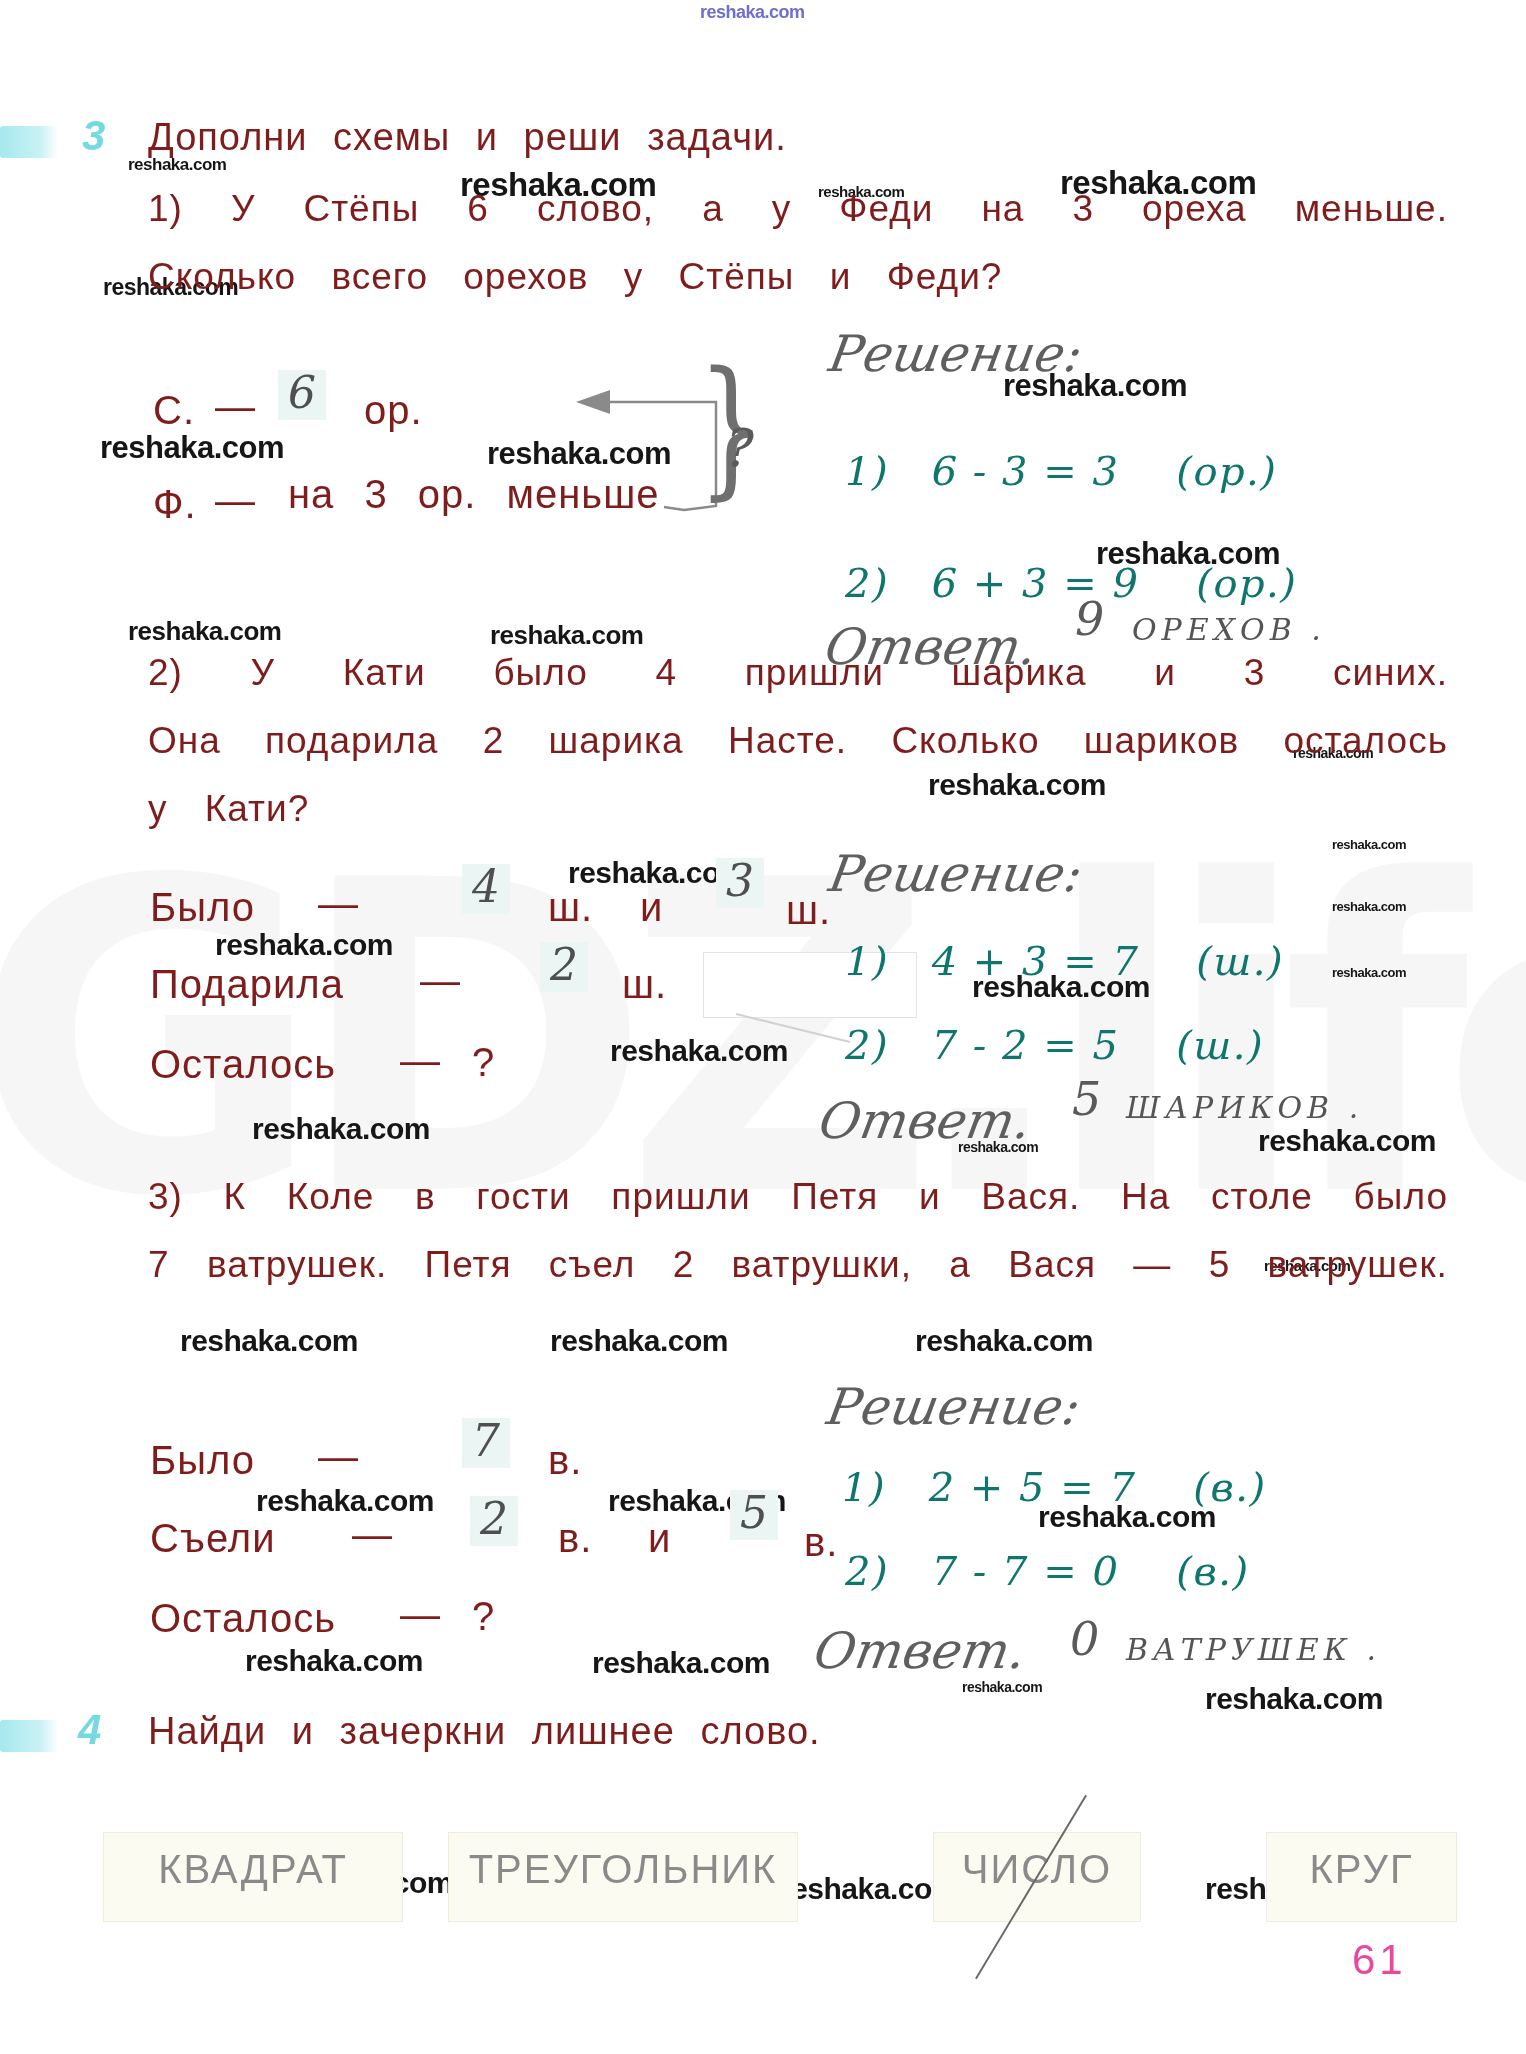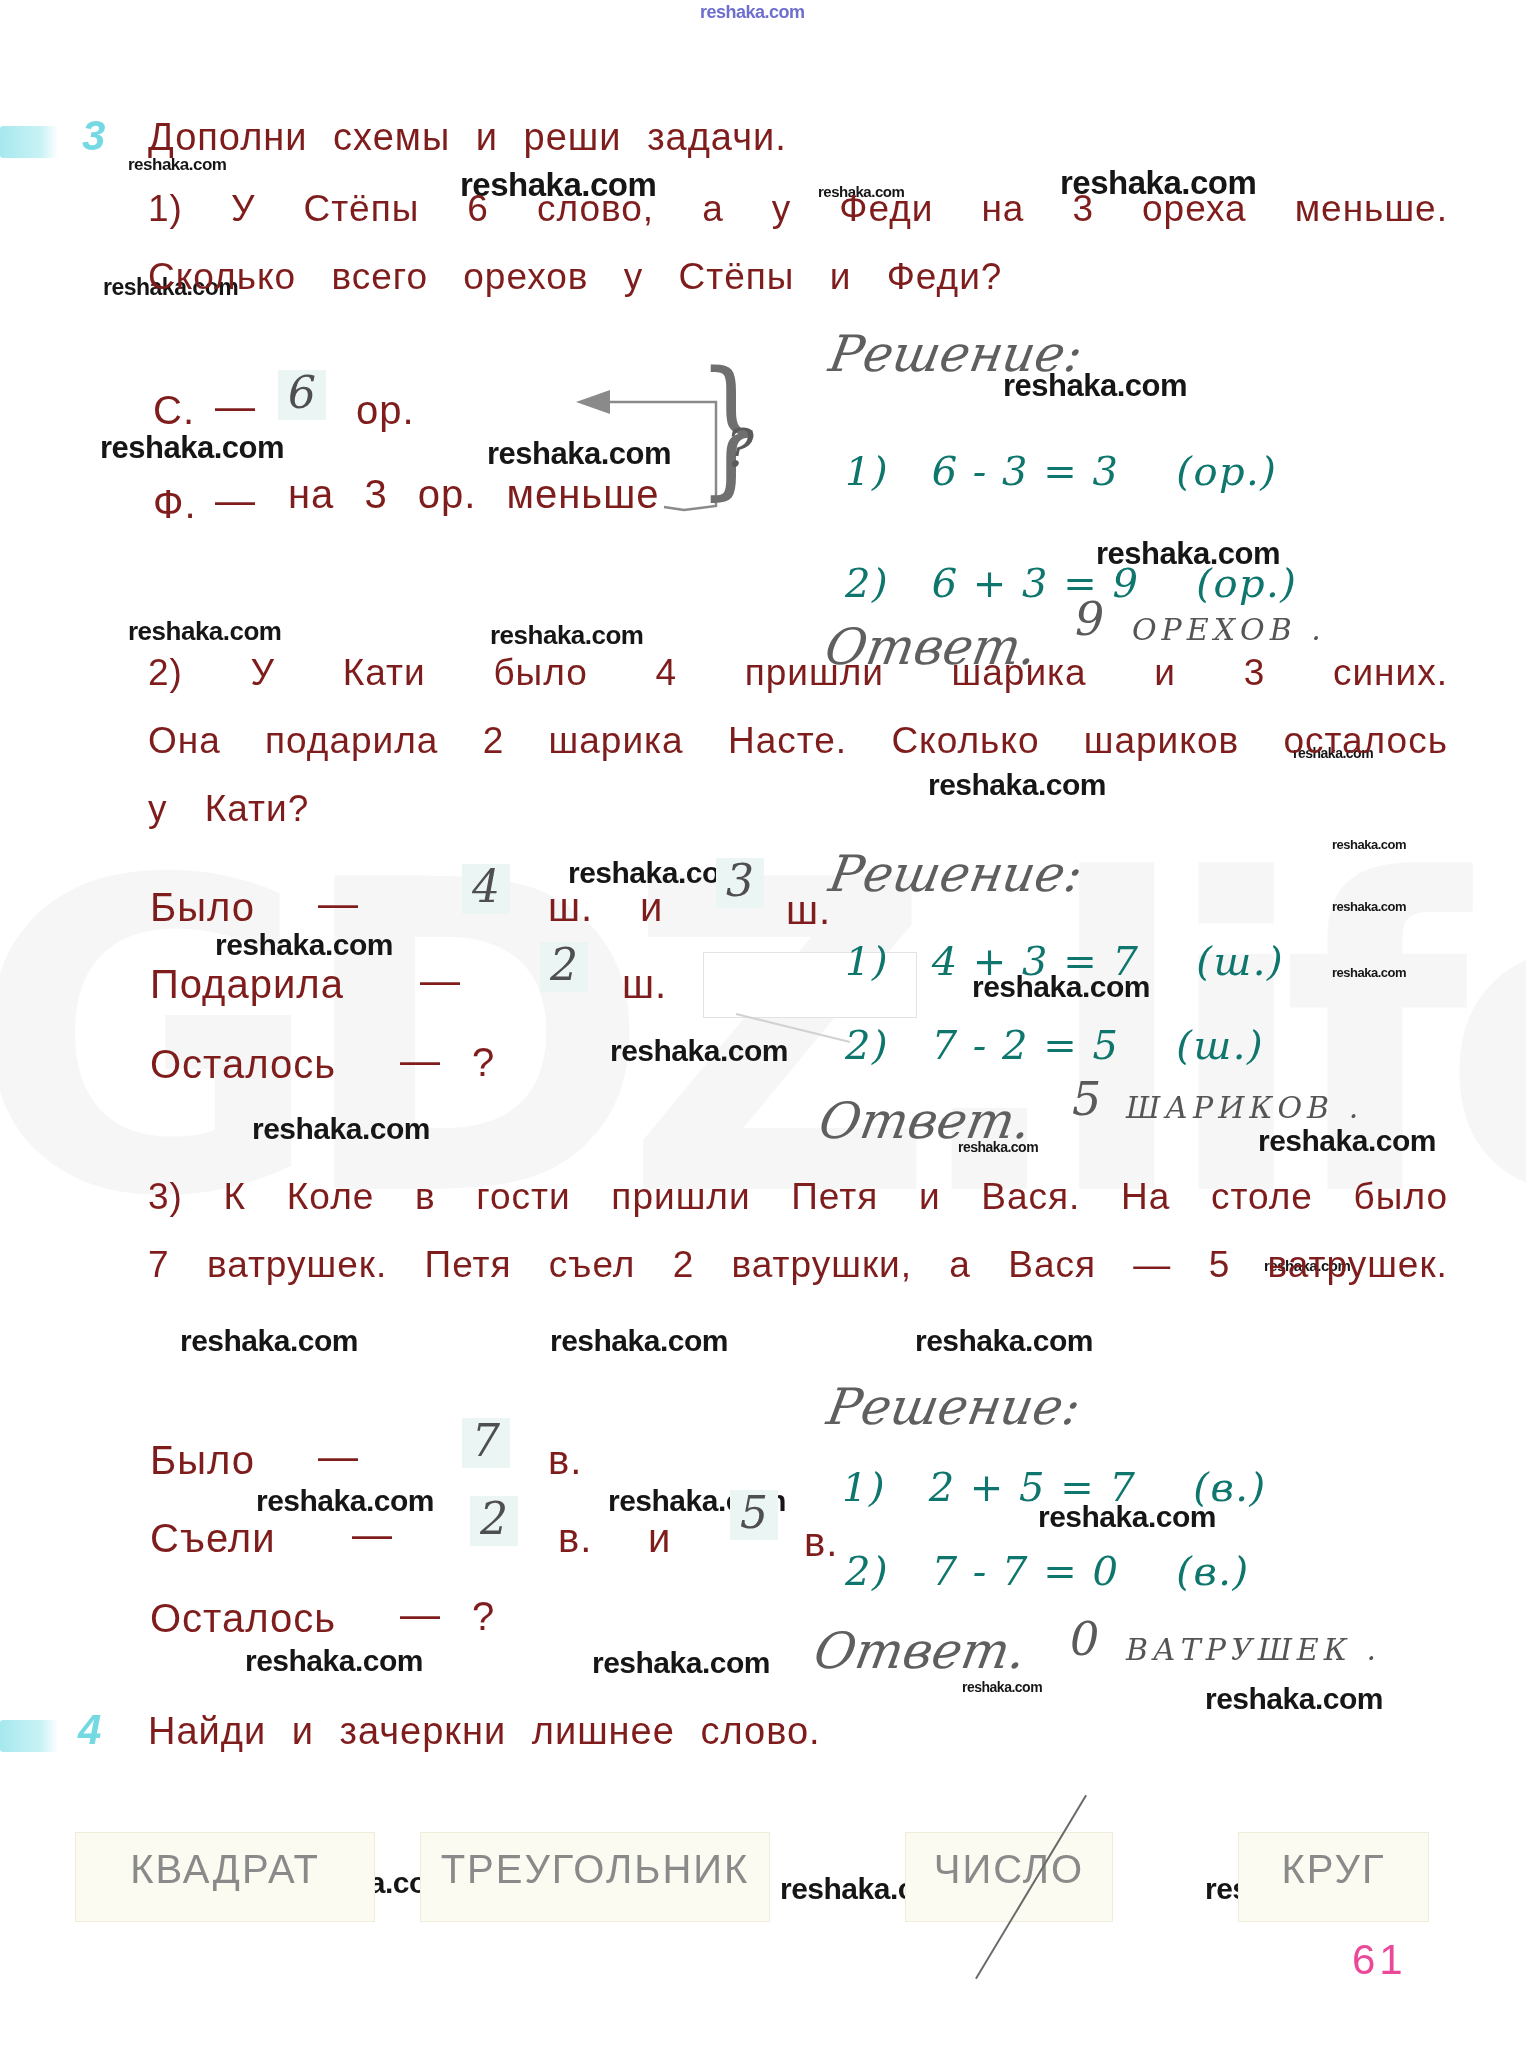--- a/index.html
+++ b/index.html
@@ -33,21 +33,21 @@
          transform:scaleX(.72);font-weight:100;line-height:1;}
   
   .wm{position:absolute;font-family:"Liberation Sans",sans-serif;font-weight:bold;
       color:#161616;letter-spacing:-.5px;white-space:nowrap;line-height:1;}
   .wm-blue{color:#4a4ac2;font-weight:600;opacity:.8;}
   
   .patch{position:absolute;background:#fff;border:1px solid #e3e3e3;}
   
   .wordbox{position:absolute;top:1832px;height:90px;background:#fcfbf1;
            border:1px solid #f0ecda;display:flex;justify-content:center;
-           padding-top:14px;box-sizing:border-box;}
+           padding-top:14px;box-sizing:border-box;margin-left:28px;}
   .wordbox span{font-size:40px;color:#8a8a8a;letter-spacing:2px;font-family:"Liberation Sans",sans-serif;}
   .cross-stroke{position:absolute;left:1030px;top:1780px;height:214px;width:0;
                 border-left:2.5px solid #6a6a6a;transform:rotate(31deg);}
   .pagenum{position:absolute;left:1352px;top:1936px;font-size:42px;color:#ec4899;letter-spacing:4px;}
   svg{position:absolute;overflow:visible;}
 </style>
 </head>
 <body>
 
 <div class="page">
@@ -111,21 +111,21 @@
       <span>на</span>
       <span>3</span>
       <span>ореха</span>
       <span>меньше.</span>
     </div>
   <div class="print pline" style="left:148px;top:256px;word-spacing:24px">Сколько всего орехов у Стёпы и Феди?</div>
 
   <span class="print sch" style="left:153px;top:388px">С.</span>
   <span class="print sch" style="left:215px;top:384px">—</span>
   <span class="hw-digit" style="left:278px;top:370px">6</span>
-  <span class="print sch" style="left:356px;top:388px">ор.</span>
+  <span class="print sch" style="left:364px;top:388px">ор.</span>
 
   <svg style="left:548px;top:360px" width="200" height="170" viewBox="0 0 200 170">
     <polygon points="28,42 62,30 62,54" fill="#8a8a8a"></polygon>
     <path d="M58,42 L168,42 L168,146 L136,150 M116,147 L136,150" fill="none" stroke="#8a8a8a" stroke-width="2.5"></path>
   </svg>
   <span class="brace" style="left:684px;top:352px">}</span>
   <span class="hw" style="left:726px;top:418px;font-size:52px">?</span>
 
   <span class="print sch" style="left:153px;top:482px">Ф.</span>
   <span class="print sch" style="left:215px;top:478px">—</span>

